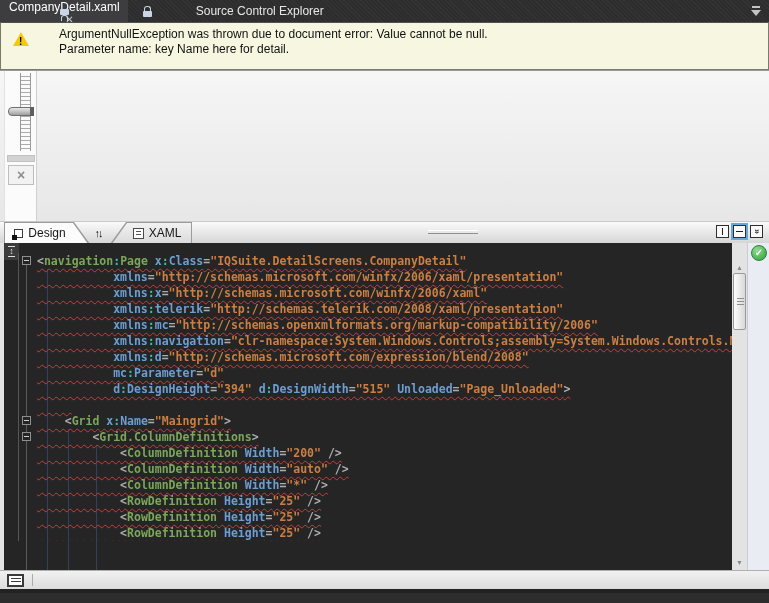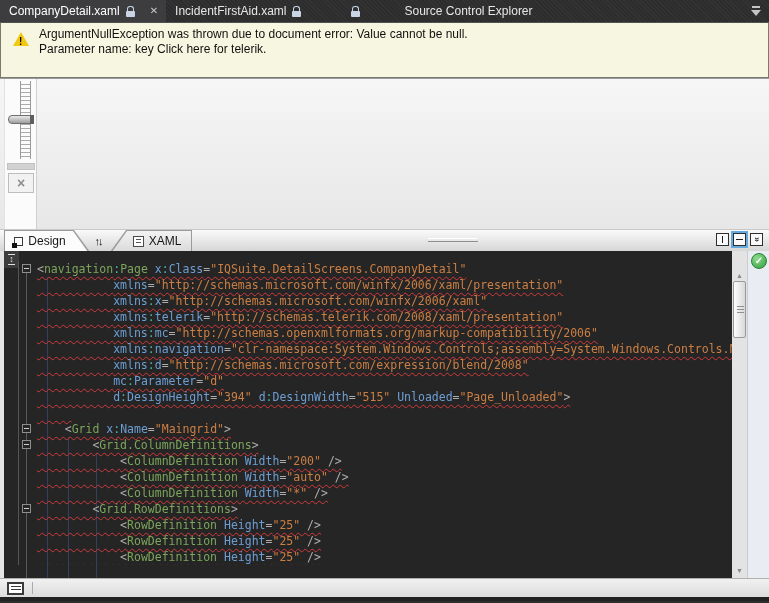--- a/index.html
+++ b/index.html
@@ -9,37 +9,37 @@
     font-family:"Liberation Sans", sans-serif; background:#2D2D2D;
   }
 
   
   .doc-tabbar {
     position:relative; height:22px; background:#2D2D2D;
     background-image:repeating-linear-gradient(45deg, rgba(255,255,255,0.03) 0 1px, transparent 1px 3px);
     display:flex; align-items:stretch; overflow:hidden;
   }
   .doctab { display:flex; align-items:center; padding:0 8px 0 9px; color:#E6E6E6; font-size:12px; cursor:default; }
-  .doctab.active { background:#3D3D40; color:#FFFFFF; }
+  .doctab.active { background:#3D3D40; color:#FFFFFF;flex-direction:column; }
   .doctab .doctab-label { white-space:nowrap; }
   .doctab.inactive-pad { padding-right:30px; }
   .lock { position:relative; width:9px; height:11px; display:inline-block; margin:1px 5px 0 6px; }
   .lock::before { content:""; position:absolute; left:1px; top:0; width:5px; height:5px;
     border:1.5px solid #C9D5E4; border-bottom:none; border-radius:3px 3px 0 0; }
   .lock::after { content:""; position:absolute; left:0; bottom:0; width:9px; height:6px; background:#C9D5E4; border-radius:1px; }
   .closex { margin-left:10px; color:#C8C8C8; font-size:10px; line-height:10px; }
   .tab-overflow { position:absolute; right:8px; top:6px; width:10px; height:10px; }
   .tab-overflow::before { content:""; position:absolute; top:0; left:1px; width:8px; height:2px; background:#C4C4C4; }
   .tab-overflow::after { content:""; position:absolute; top:4px; left:0; border-left:5px solid transparent; border-right:5px solid transparent; border-top:6px solid #C4C4C4; }
 
   
   .warning-bar {
-    position:relative; height:56px; background:#F7F7E1;
+    position:relative; height:48px; background:#F7F7E1;
     border:1px solid #7A7A6E; border-top:1px solid #515151;
-    padding:4px 8px 4px 38px; color:#111; font-size:12px; line-height:15px;
+    padding:4px 8px 4px 58px; color:#111; font-size:12px; line-height:15px;
   }
   .warn-tri { position:absolute; left:12px; top:9px; width:0; height:0;
     border-left:8px solid transparent; border-right:8px solid transparent; border-bottom:14px solid #F2C811; }
   .warn-tri::after { content:"!"; position:absolute; left:-2px; top:2px; font-size:10px; font-weight:bold; color:#000; }
 
   
   .designer { position:relative; height:151px; background:linear-gradient(#F6F6F6,#E7E7E7); border-top:1px solid #9A9A9A; }
   .zoomcol { position:absolute; left:4px; top:0; width:33px; height:100%;
     background:#FBFBFB; border-right:1px solid #CFCFCF; border-left:1px solid #E2E2E2; }
   .zruler { position:absolute; left:15px; top:2px; width:11px; height:78px;
@@ -78,21 +78,21 @@
   .row-grip .g2 { height:1px; background:#8F8F8F; }
   .pane-btns { position:absolute; right:6px; top:3px; display:flex; gap:4px; }
   .sbtn { width:13px; height:13px; background:#FAFAFA; border:1px solid #2E2E2E; display:flex; align-items:center; justify-content:center; }
   .sbtn.active { outline:2px solid #66AADD; }
   .ic-vsplit { width:1px; height:7px; background:#1E1E1E; }
   .ic-hsplit { width:7px; height:1px; background:#1E1E1E; }
   .ic-collapse { transform:rotate(90deg); font-size:9px; font-weight:bold; color:#1E1E1E; line-height:9px; }
 
   
   .editor { position:relative; height:327px; background:#252526; border-left:4px solid #E4E4E4; overflow:hidden; }
-  .ed-lines { position:absolute; left:0; top:10px; right:37px; overflow:hidden; }
+  .ed-lines { position:absolute; left:0; top:10px; right:37px; overflow:hidden;font-weight:bold; }
   .ln { display:flex; height:16px; position:relative; z-index:2; }
   .ln-margin { flex:0 0 14px; }
   .ln-fold { flex:0 0 16px; border-left:1px solid #565656; position:relative; }
   .foldbox { position:absolute; left:3px; top:3px; width:9px; height:9px; border:1px solid #8E8E8E; background:#252526; z-index:3; }
   .foldbox::after { content:""; position:absolute; left:1px; top:3px; width:5px; height:1px; background:#CFCFCF; }
   .ln-text { padding-left:3px; white-space:pre; font-family:"DejaVu Sans Mono", monospace; font-size:11.5px; line-height:16px; }
   .sq { text-decoration:underline wavy #D03A3A; text-decoration-thickness:1px; text-underline-offset:3px; text-decoration-skip-ink:none; }
   .tk-elem { color:#7CA65A; }
   .tk-attr { color:#6D9ED3; }
   .tk-str { color:#CB7F43; }
@@ -148,36 +148,32 @@
 
 <div id="app">
 
   <div class="doc-tabbar">
     <div class="doctab active">
         <span class="doctab-label">CompanyDetail.xaml</span>
         <span class="lock"></span>
         <span class="closex">✕</span>
       </div>
       <div class="doctab inactive-pad">
-        <span class="doctab-label">IncidentFirstAid.xaml</span>
-        <span class="lock"></span>
-      </div>
-      <div class="doctab inactive-pad">
         <span class="lock"></span>
       </div>
       <div class="doctab inactive-pad">
         <span class="doctab-label">Source Control Explorer</span>
       </div>
       <div class="tab-overflow"></div>
   </div>
 
   <div class="warning-bar">
     <div class="warn-tri"></div>
     <div>ArgumentNullException was thrown due to document error: Value cannot be null.</div>
-    <div>Parameter name: key Click here for telerik.</div>
+    <div>Parameter name: key Name here for detail.</div>
   </div>
 
   <div class="designer">
     <div class="zoomcol">
       <div class="zruler"></div>
       <div class="zthumb"></div>
       <div class="zsep"></div>
       <button class="zfit">
         <span class="zfit-icon">×</span>
       </button>
@@ -303,27 +299,20 @@
           <span class="ln-fold"></span>
           <span class="ln-text sq"><span class="tk-ws">&nbsp;&nbsp;&nbsp;&nbsp;&nbsp;&nbsp;&nbsp;&nbsp;&nbsp;&nbsp;&nbsp;&nbsp;</span><span class="tk-delim">&lt;</span><span class="tk-elem">ColumnDefinition</span><span class="tk-ws">&nbsp;</span><span class="tk-attr">Width</span><span class="tk-delim">=</span><span class="tk-str">"auto"</span><span class="tk-ws">&nbsp;</span><span class="tk-delim">/&gt;</span></span>
         </div>
         <div class="ln">
           <span class="ln-margin"></span>
           <span class="ln-fold"></span>
           <span class="ln-text sq"><span class="tk-ws">&nbsp;&nbsp;&nbsp;&nbsp;&nbsp;&nbsp;&nbsp;&nbsp;&nbsp;&nbsp;&nbsp;&nbsp;</span><span class="tk-delim">&lt;</span><span class="tk-elem">ColumnDefinition</span><span class="tk-ws">&nbsp;</span><span class="tk-attr">Width</span><span class="tk-delim">=</span><span class="tk-str">"*"</span><span class="tk-ws">&nbsp;</span><span class="tk-delim">/&gt;</span></span>
         </div>
         <div class="ln">
           <span class="ln-margin"></span>
-          <span class="ln-fold">
-            <span class="foldbox"></span>
-          </span>
-          <span class="ln-text sq"><span class="tk-ws">&nbsp;&nbsp;&nbsp;&nbsp;&nbsp;&nbsp;&nbsp;&nbsp;</span><span class="tk-delim">&lt;</span><span class="tk-elem">Grid.RowDefinitions</span><span class="tk-delim">&gt;</span></span>
-        </div>
-        <div class="ln">
-          <span class="ln-margin"></span>
           <span class="ln-fold"></span>
           <span class="ln-text sq"><span class="tk-ws">&nbsp;&nbsp;&nbsp;&nbsp;&nbsp;&nbsp;&nbsp;&nbsp;&nbsp;&nbsp;&nbsp;&nbsp;</span><span class="tk-delim">&lt;</span><span class="tk-elem">RowDefinition</span><span class="tk-ws">&nbsp;</span><span class="tk-attr">Height</span><span class="tk-delim">=</span><span class="tk-str">"25"</span><span class="tk-ws">&nbsp;</span><span class="tk-delim">/&gt;</span></span>
         </div>
         <div class="ln">
           <span class="ln-margin"></span>
           <span class="ln-fold"></span>
           <span class="ln-text sq"><span class="tk-ws">&nbsp;&nbsp;&nbsp;&nbsp;&nbsp;&nbsp;&nbsp;&nbsp;&nbsp;&nbsp;&nbsp;&nbsp;</span><span class="tk-delim">&lt;</span><span class="tk-elem">RowDefinition</span><span class="tk-ws">&nbsp;</span><span class="tk-attr">Height</span><span class="tk-delim">=</span><span class="tk-str">"25"</span><span class="tk-ws">&nbsp;</span><span class="tk-delim">/&gt;</span></span>
         </div>
         <div class="ln">
           <span class="ln-margin"></span>

